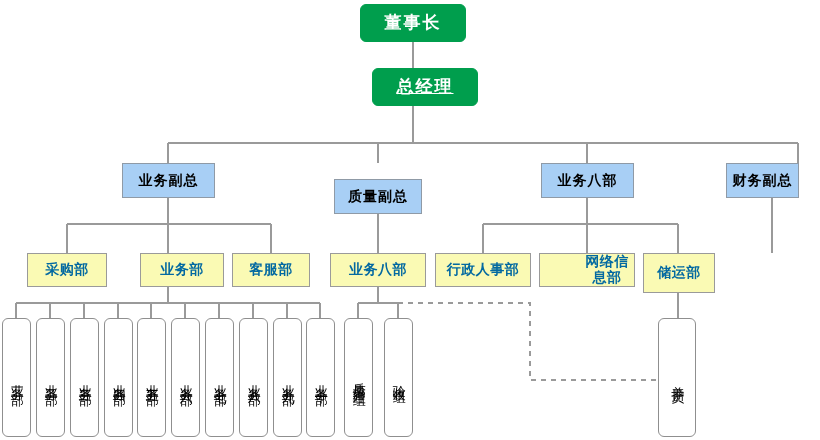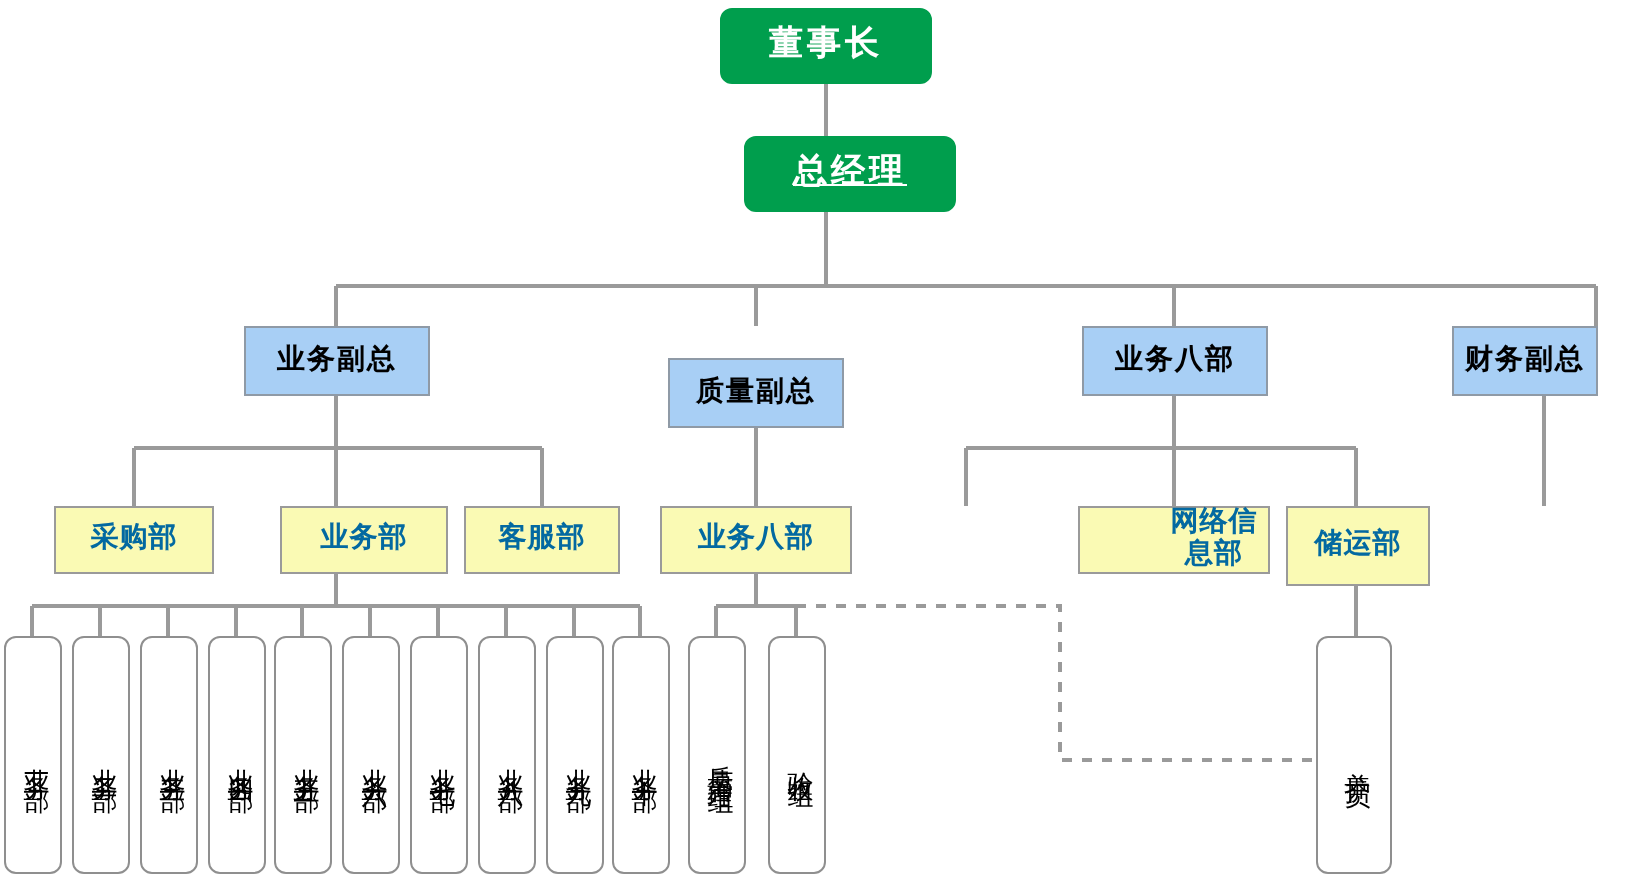--- a/index.html
+++ b/index.html
@@ -138,20 +138,21 @@
 
   <div class="node vp" style="left:122px; top:163px; width:93px; height:35px;">业务副总</div>
   <div class="node vp" style="left:334px; top:163px; width:88px; height:35px;margin-top:16px;">质量副总</div>
   <div class="node vp" style="left:541px; top:163px; width:93px; height:35px;">业务八部</div>
   <div class="node vp" style="left:726px; top:163px; width:73px; height:35px;">财务副总</div>
 
   <div class="node dept" style="left:27px; top:253px; width:80px; height:34px;">采购部</div>
   <div class="node dept" style="left:140px; top:253px; width:84px; height:34px;">业务部</div>
   <div class="node dept" style="left:232px; top:253px; width:78px; height:34px;">客服部</div>
   <div class="node dept" style="left:330px; top:253px; width:96px; height:34px;">业务八部</div>
+  <div class="node dept" style="left:435px; top:253px; width:96px; height:34px;">行政人事部</div>
   <div class="node dept" style="left:539px; top:253px; width:96px; height:34px;padding-left:40px;">网络信息部</div>
   <div class="node dept" style="left:643px; top:253px; width:72px; height:40px;">储运部</div>
 
   <div class="node unit" style="left:2px;   top:318px; width:29px; height:119px;">业务一部</div>
   <div class="node unit" style="left:36px;  top:318px; width:29px; height:119px;">业务二部</div>
   <div class="node unit" style="left:70px;  top:318px; width:29px; height:119px;">业务三部</div>
   <div class="node unit" style="left:104px; top:318px; width:29px; height:119px;">业务四部</div>
   <div class="node unit" style="left:137px; top:318px; width:29px; height:119px;">业务五部</div>
   <div class="node unit" style="left:171px; top:318px; width:29px; height:119px;">业务六部</div>
   <div class="node unit" style="left:205px; top:318px; width:29px; height:119px;">业务七部</div>

